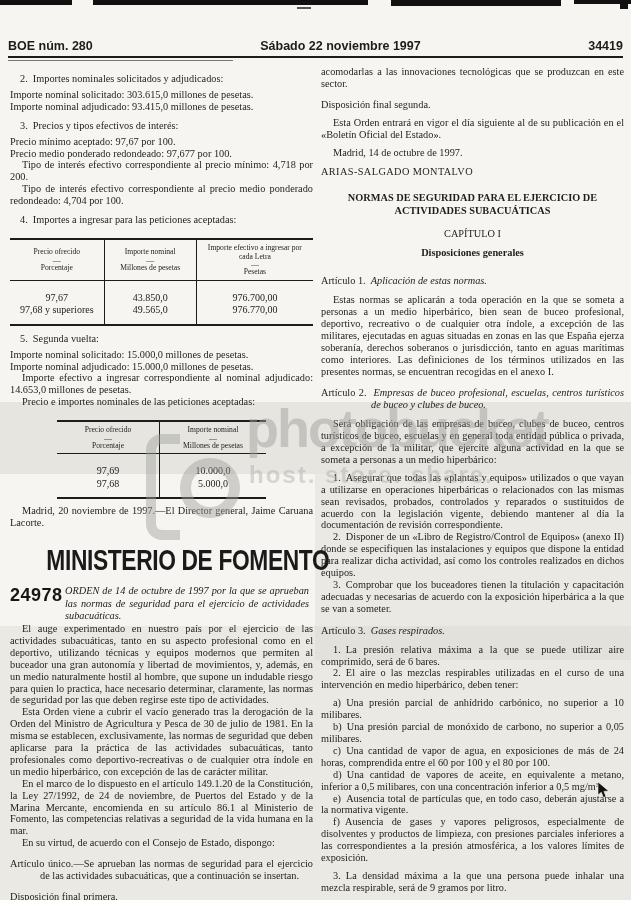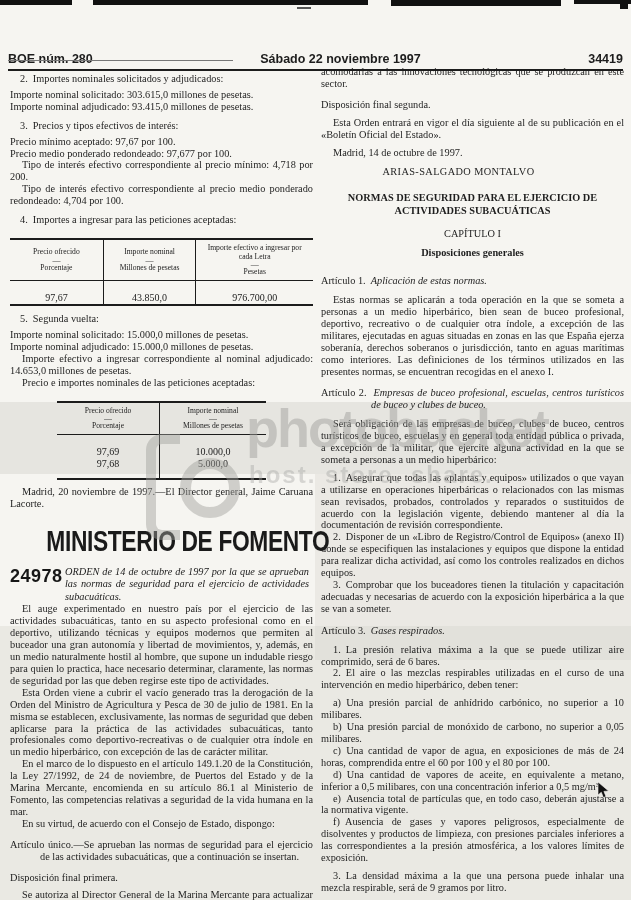--- a/index.html
+++ b/index.html
@@ -9,21 +9,21 @@
     font-family:"Liberation Serif", serif;color:#222;
   }
   
   .artifact{position:absolute;background:#111;}
   .bgpatch{position:absolute;pointer-events:none;}
   .bg-band{left:0;top:402px;width:631px;height:72px;background:rgba(205,203,196,.38);}
   .bg-right{left:315px;top:474px;width:316px;height:186px;background:rgba(208,206,199,.30);}
   .bg-bottom{left:0;top:626px;width:631px;height:274px;background:rgba(210,208,201,.33);}
   
   .hdr{
-    position:absolute;left:8px;top:52px;width:615px;
+    position:absolute;left:8px;top:39px;width:615px;
     display:flex;justify-content:space-between;align-items:flex-end;
     font-family:"Liberation Sans", sans-serif;font-size:12.5px;font-weight:600;
     color:#1d1d1d;border-bottom:2px solid #1d1d1d;padding-bottom:3px;
   }
   .hdr-sub{position:absolute;left:8px;top:60px;width:225px;height:1px;background:#777;}
   
   .col{position:absolute;top:66px;width:303px;}
   .col-left{left:10px;}
   .col-right{left:321px;}
   .bt{font-size:10.3px;line-height:11.9px;text-align:justify;margin:0;color:#1e1e1e;}
@@ -44,21 +44,21 @@
   
   .ministry{
     margin:14px 0 8px;text-align:center;
     font-family:"Liberation Sans", sans-serif;font-weight:bold;font-size:30px;
     color:#1a1a1a;letter-spacing:-.5px;white-space:nowrap;
     transform:scaleX(.76);transform-origin:50% 50%;
   }
   .order{display:flex;margin:4px 0 0;}
   .order-num{font-family:"Liberation Sans", sans-serif;font-weight:bold;font-size:18px;color:#161616;width:55px;flex:none;letter-spacing:.5px;}
   .order-title{font-style:italic;font-size:10.3px;line-height:12.6px;text-align:justify;padding-right:4px;}
-  .sig-right{text-align:center;padding-right:28px;margin:8px 0 7px;letter-spacing:.4px;}
+  .sig-right{text-align:left;padding-right:28px;margin:8px 0 7px;letter-spacing:.4px;}
   .center{text-align:center;text-indent:0;}
   .norms{font-weight:bold;margin:13px 6px 6px;line-height:13px;}
   .chapter{margin:11px 0 7px;}
   .chap-sub{font-weight:bold;margin:7px 0 16px;}
   .art-head{margin:10px 0 7px;}
   .art-title{font-style:italic;}
   .art-hang{padding-left:50px;text-indent:-50px;}
   
   .wm{position:absolute;pointer-events:none;z-index:5;font-family:"Liberation Sans", sans-serif;}
   .wm-brand{left:246px;top:397px;font-size:54px;font-weight:bold;letter-spacing:-2px;color:rgba(158,158,154,.48);}
@@ -121,20 +121,25 @@
         <th style="width:110px;">
           <span>Importe efectivo a ingresar por cada Letra</span>
           <span class="th-dash">—</span>
           <span>Pesetas</span>
         </th>
       </tr>
       <tr class="first">
         <td>97,67</td>
         <td>43.850,0</td>
         <td>976.700,00</td>
+      </tr>
+      <tr class="last">
+        <td>97,68 y superiores</td>
+        <td>49.565,0</td>
+        <td>976.770,00</td>
       </tr>
     </tbody>
       </table>
 
     <p class="bt h-num">5. Segunda vuelta:</p>
     <p class="bt ln">Importe nominal solicitado: 15.000,0 millones de pesetas.</p>
     <p class="bt ln">Importe nominal adjudicado: 15.000,0 millones de pesetas.</p>
     <p class="bt ind">Importe efectivo a ingresar correspondiente al nominal adjudicado: 14.653,0 millones de pesetas.</p>
     <p class="bt ind">Precio e importes nominales de las peticiones aceptadas:</p>
 

